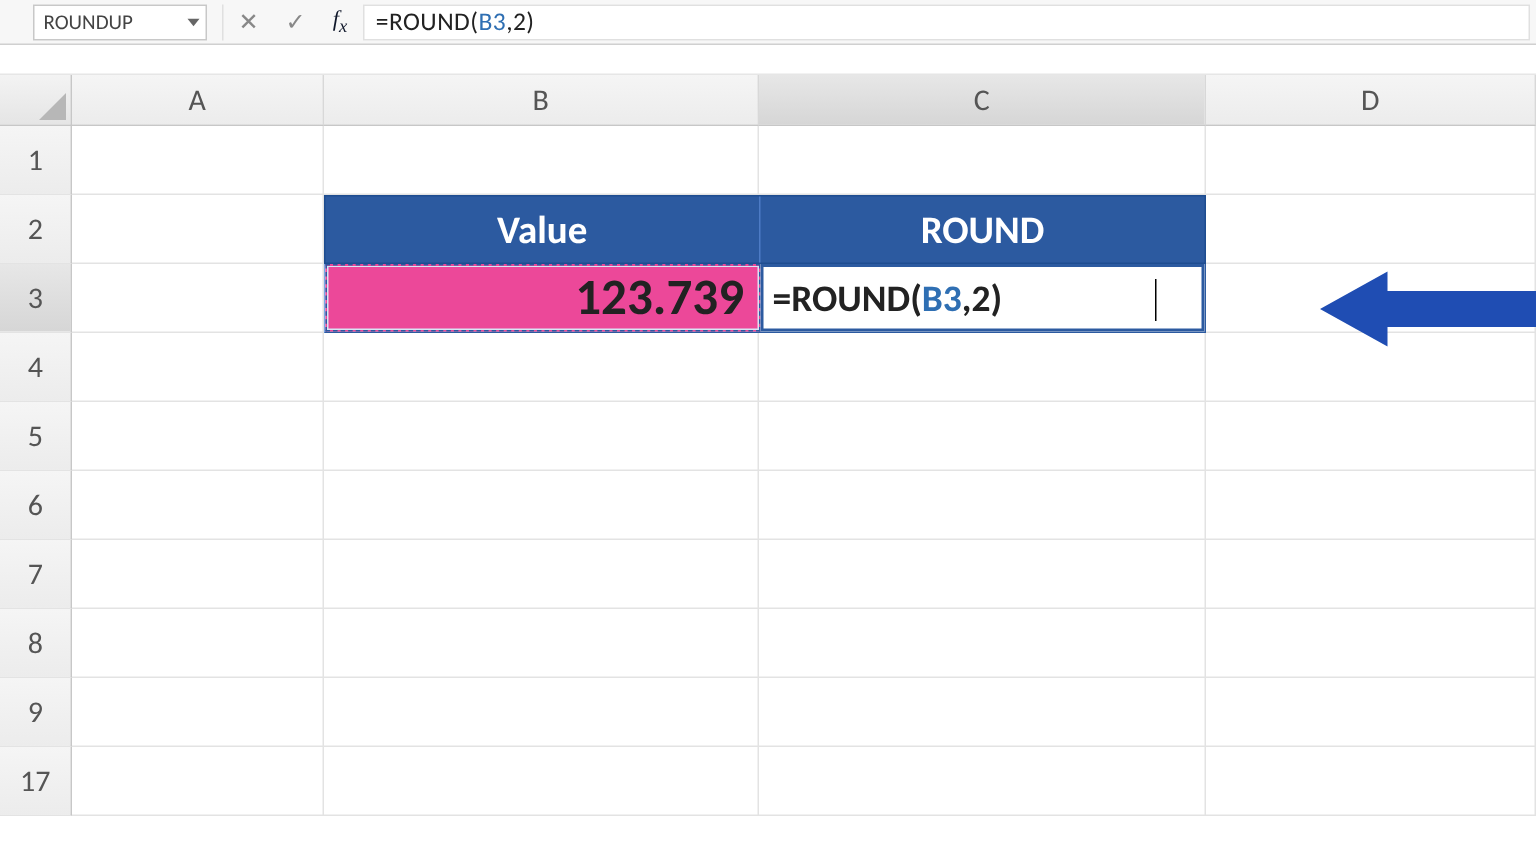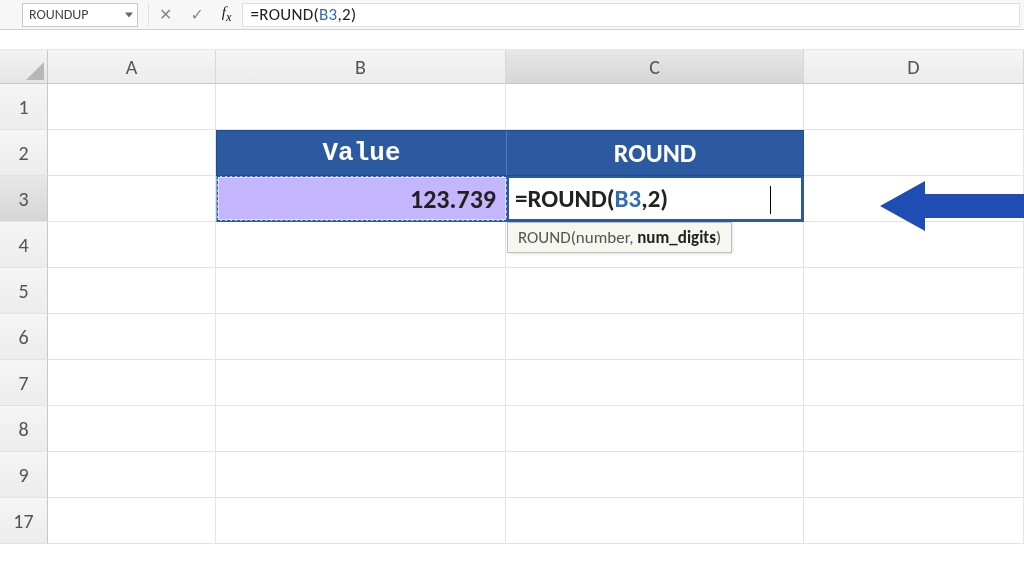--- a/index.html
+++ b/index.html
@@ -127,37 +127,37 @@
     display: flex;
     height: 46px;
     background: #2c5aa0;
     border: 1px solid #1e4d90;
   }
   .tbl-head div {
     flex: none;
     display: flex; align-items: center; justify-content: center;
     color: #ffffff; font-size: 26px; font-weight: 700;
   }
-  .tbl-h-b { width: 290px; border-right: 1px solid #4d7bc5; font-family: Liberation Mono, monospace; }
+  .tbl-h-b { width: 290px; border-right: 1px solid #4d7bc5; }
   .tbl-h-c { width: 296px; }
 
   .tbl-row3 {
     display: flex; height: 46px;
     border-left: 1px solid #7aa8e8;
     border-right: 1px solid #2c5aa0;
     border-bottom: 1px solid #2c5aa0;
   }
   .valcell {
     width: 290px;
-    background: #c4b5fd;
+    background: #ec4899;
     border: 1px dashed #2c5aa0;
     box-shadow: inset 0 0 0 1px #d8e4f5;
     display: flex; align-items: center; justify-content: flex-end;
     padding-right: 10px;
-    font-size: 26px; font-weight: 700; color: #222;
+    font-size: 34px; font-weight: 700; color: #222;
   }
   .editcell {
     width: 296px;
     background: #ffffff;
     border: 2px solid #2c5aa0;
     display: flex; align-items: center;
     padding-left: 6px;
     font-size: 25px; font-weight: 600; color: #222;
     position: relative;
   }
@@ -319,23 +319,20 @@
               <span>(</span>
               <span class="ref">B3</span>
               <span>,</span>
               <span>2</span>
               <span>)</span>
             <span class="caret"></span>
           </div>
         </div>
       </div>
 
-      <div class="tooltip">
-        <span>ROUND</span><span>(</span><span>number</span><span>, </span><span class="cur">num_digits</span><span>)</span>
-      </div>
 
       <svg class="arrow" viewBox="0 0 150 60">
         <polygon points="0,30 45,5 45,18 150,18 150,42 45,42 45,55" fill="#1f4db3"></polygon>
       </svg>
 
     </div>
   </div>
 </div>
 
 </body></html>

